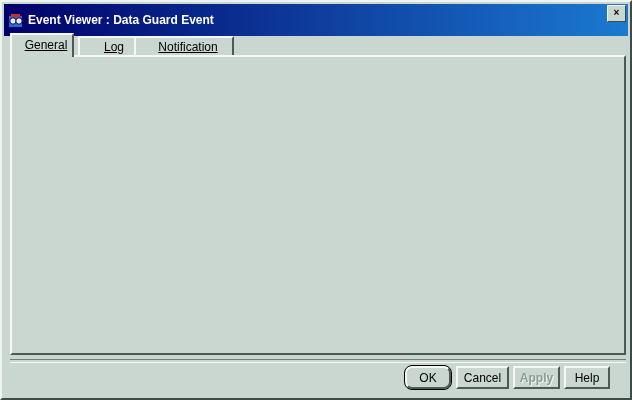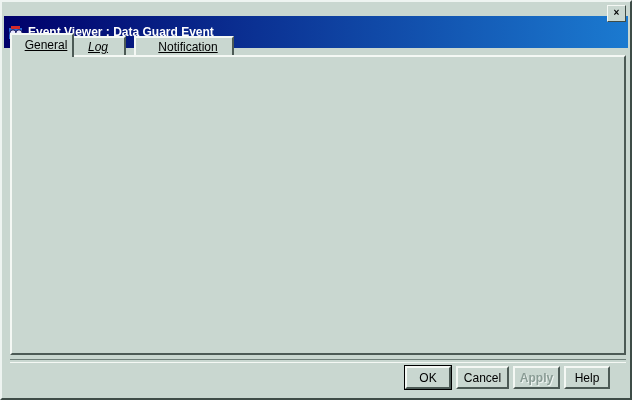--- a/index.html
+++ b/index.html
@@ -6,21 +6,21 @@
   .window{
     position:relative;width:632px;height:400px;box-sizing:border-box;
     background:var(--bg,#c9d7d0);
     border:2px solid;border-color:#eef4f1 #3e4c47 #3e4c47 #eef4f1;
     overflow:hidden;font-size:12px;color:#000;
   }
   
   .titlebar{
     position:absolute;left:2px;top:2px;right:2px;height:32px;
     background:linear-gradient(90deg,var(--title_a,#00006a),var(--title_b,#1b7ad0));
-    display:flex;align-items:center;padding:16px 4px;box-sizing:border-box;margin-top:12px;
+    display:flex;align-items:center;padding:16px 4px;box-sizing:border-box;
   }
   .title-text{color:#fff;font-weight:bold;font-size:12px;margin-left:5px;white-space:nowrap;}
   .win-icon{width:15px;height:15px;flex:0 0 auto;}
   .close-btn{
     position:absolute;right:4px;top:3px;width:17px;height:15px;
     background:var(--bg,#c9d7d0);
     border:1px solid;border-color:#f4f8f4 #3e4c47 #3e4c47 #f4f8f4;
     font-size:10px;font-weight:bold;line-height:13px;text-align:center;cursor:default;
   }
   
@@ -57,21 +57,21 @@
     width:17px;flex:0 0 auto;background:var(--bg,#c9d7d0);
     border:1px solid;border-color:#f4f8f4 #3e4c47 #3e4c47 #f4f8f4;
     font-size:7px;text-align:center;line-height:16px;color:#16241f;
   }
   
   .btn{
     position:absolute;box-sizing:border-box;background:var(--bg,#c9d7d0);
     border:2px solid;border-color:#f4f8f4 #4c5a55 #4c5a55 #f4f8f4;
     text-align:center;padding-top:3px;cursor:default;white-space:nowrap;overflow:hidden;
   }
-  .btn.default{outline:1px solid #000;}
+  .btn.default{outline:1px solid #000;border-radius:7px;}
   .btn.disabled .lbl{color:var(--disabled,#8a9c95);text-shadow:1px 1px 0 #eef4f1;}
   .btn .lbl{display:block;}
   .btn .lbl.mn::first-letter{text-decoration:underline;}
   
   .tablebox{
     position:absolute;left:20px;top:181px;width:501px;height:166px;box-sizing:border-box;
     background:#fff;border:2px solid;border-color:#6f7f79 #f4f8f4 #f4f8f4 #6f7f79;
     overflow:hidden;
   }
   .thead{display:flex;height:19px;}
@@ -113,21 +113,21 @@
       <rect x="1" y="3" width="13" height="11" fill="#2a6ad4"></rect>
       <circle cx="5" cy="8" r="3.2" fill="#e8e8ff" stroke="#0a0a50" stroke-width="1"></circle>
       <circle cx="11" cy="8" r="3.2" fill="#e8e8ff" stroke="#0a0a50" stroke-width="1"></circle>
       <rect x="3" y="1" width="9" height="3" fill="#d42a2a"></rect>
     </svg>
     <span class="title-text">Event Viewer : Data Guard Event</span>
   </div>
   <div class="close-btn"><span>×</span></div>
 
   <div class="tab active" style="left:8px;width:64px;"><span class="lbl">General</span></div>
-  <div class="tab inactive" style="left:60px;width:64px;font-style:italic;"><span class="lbl">Log</span></div>
+  <div class="tab inactive" style="left:76px;width:64px;"><span class="lbl">Log</span></div>
   <div class="tab inactive" style="left:132px;width:100px;"><span class="lbl">Notification Details</span></div>
 
   <div class="panel"></div>
 
   <div class="flabel" style="left:18px;top:71px;">Target :</div>
   <div class="field" style="left:95px;top:66px;width:168px;color:#2e3c37;">
     <span>rdbms</span>
     <span class="sel-block"></span>
   </div>
   <div class="flabel" style="left:280px;top:71px;">Owner :</div>

